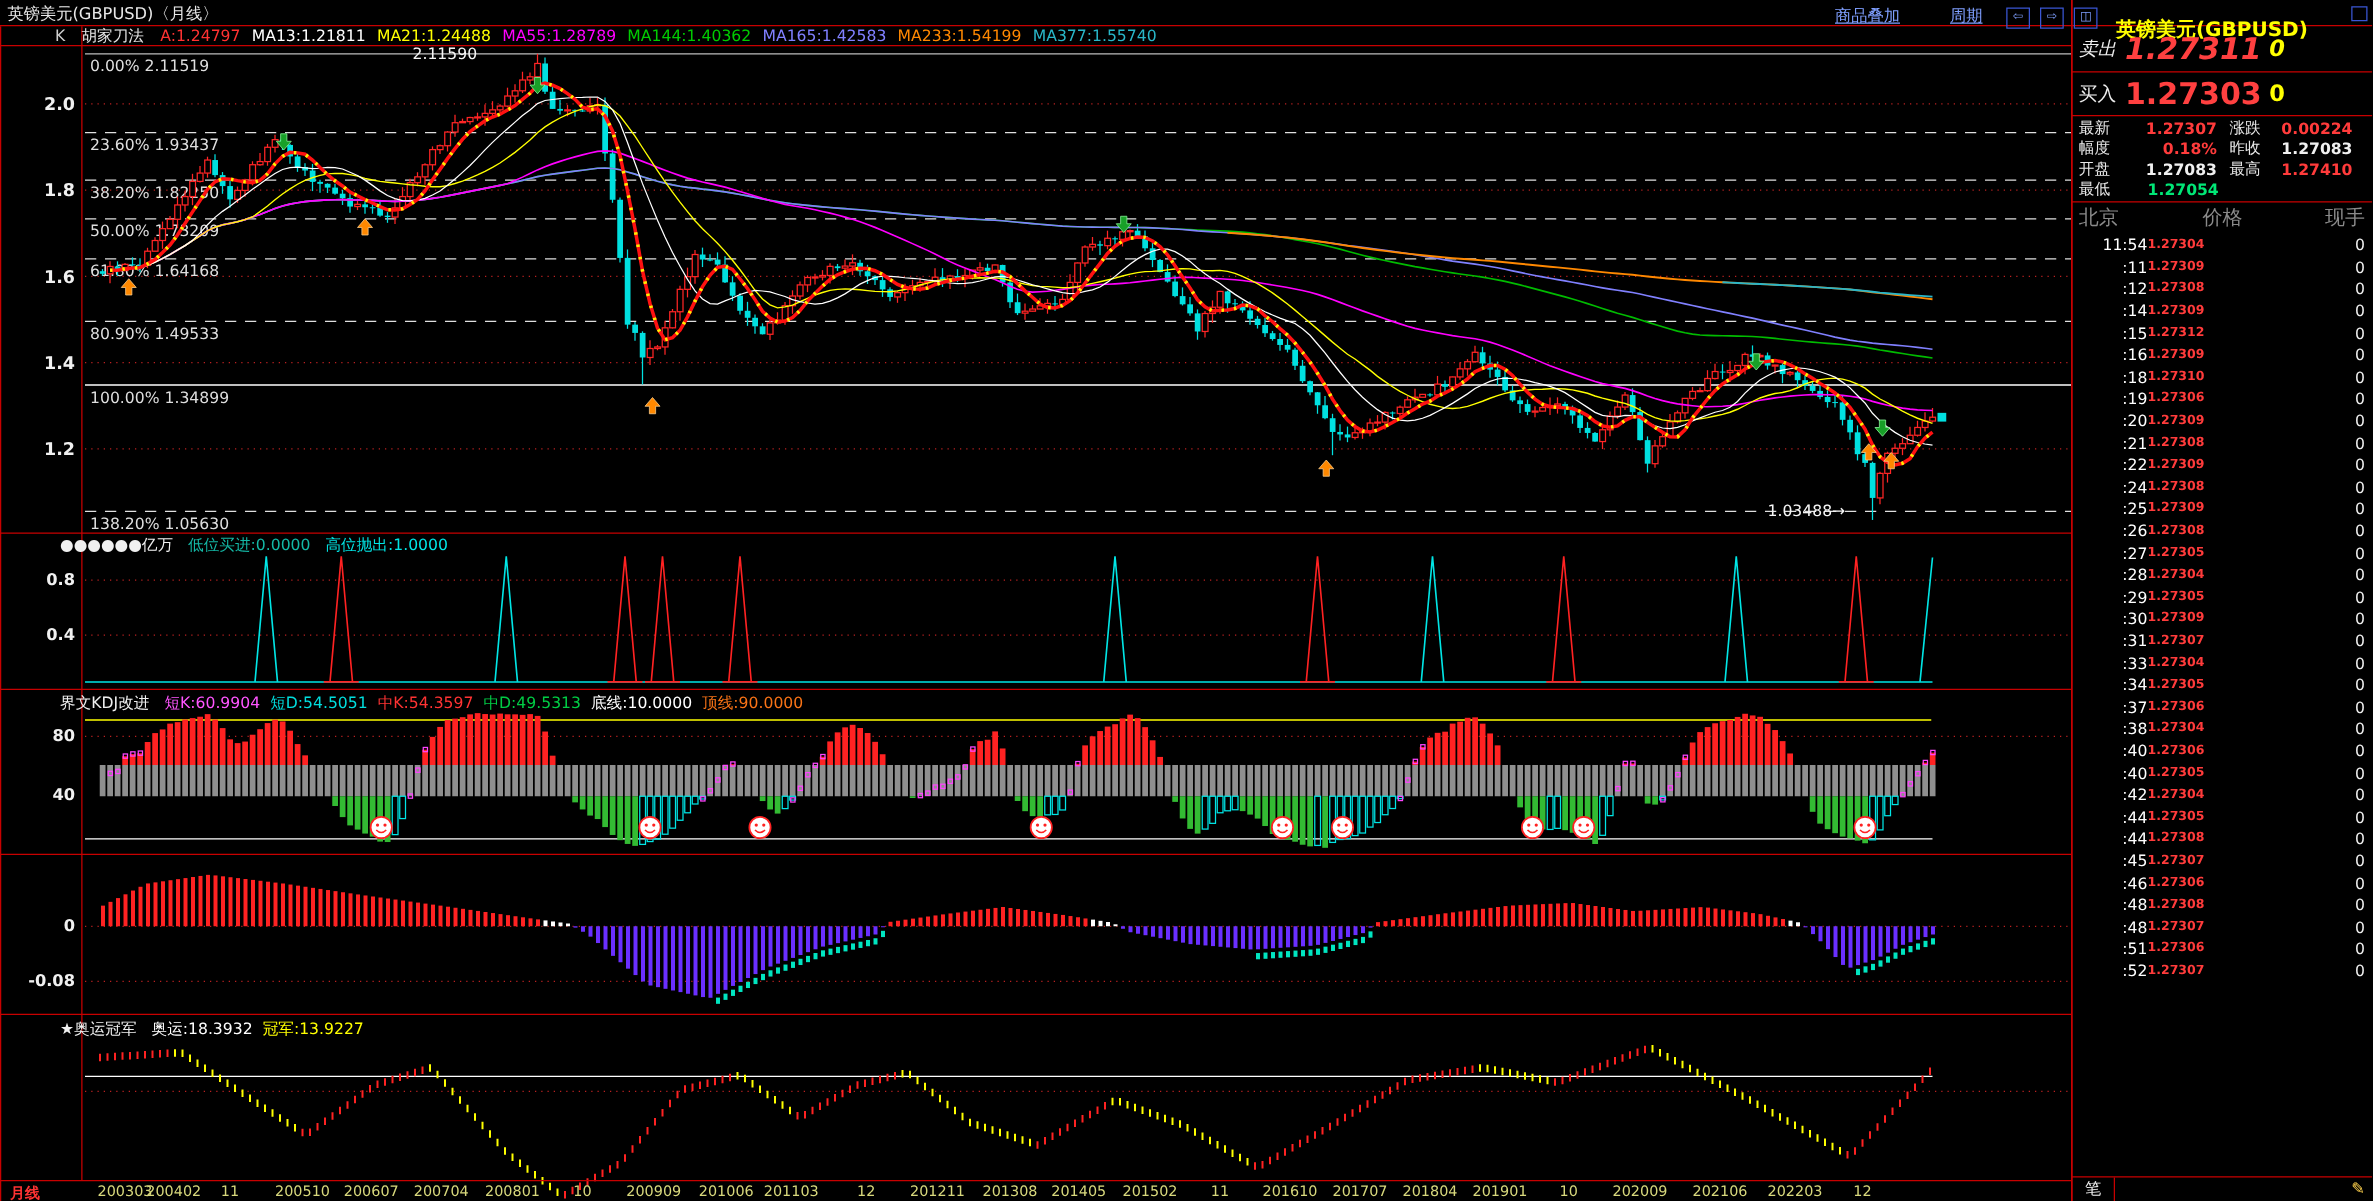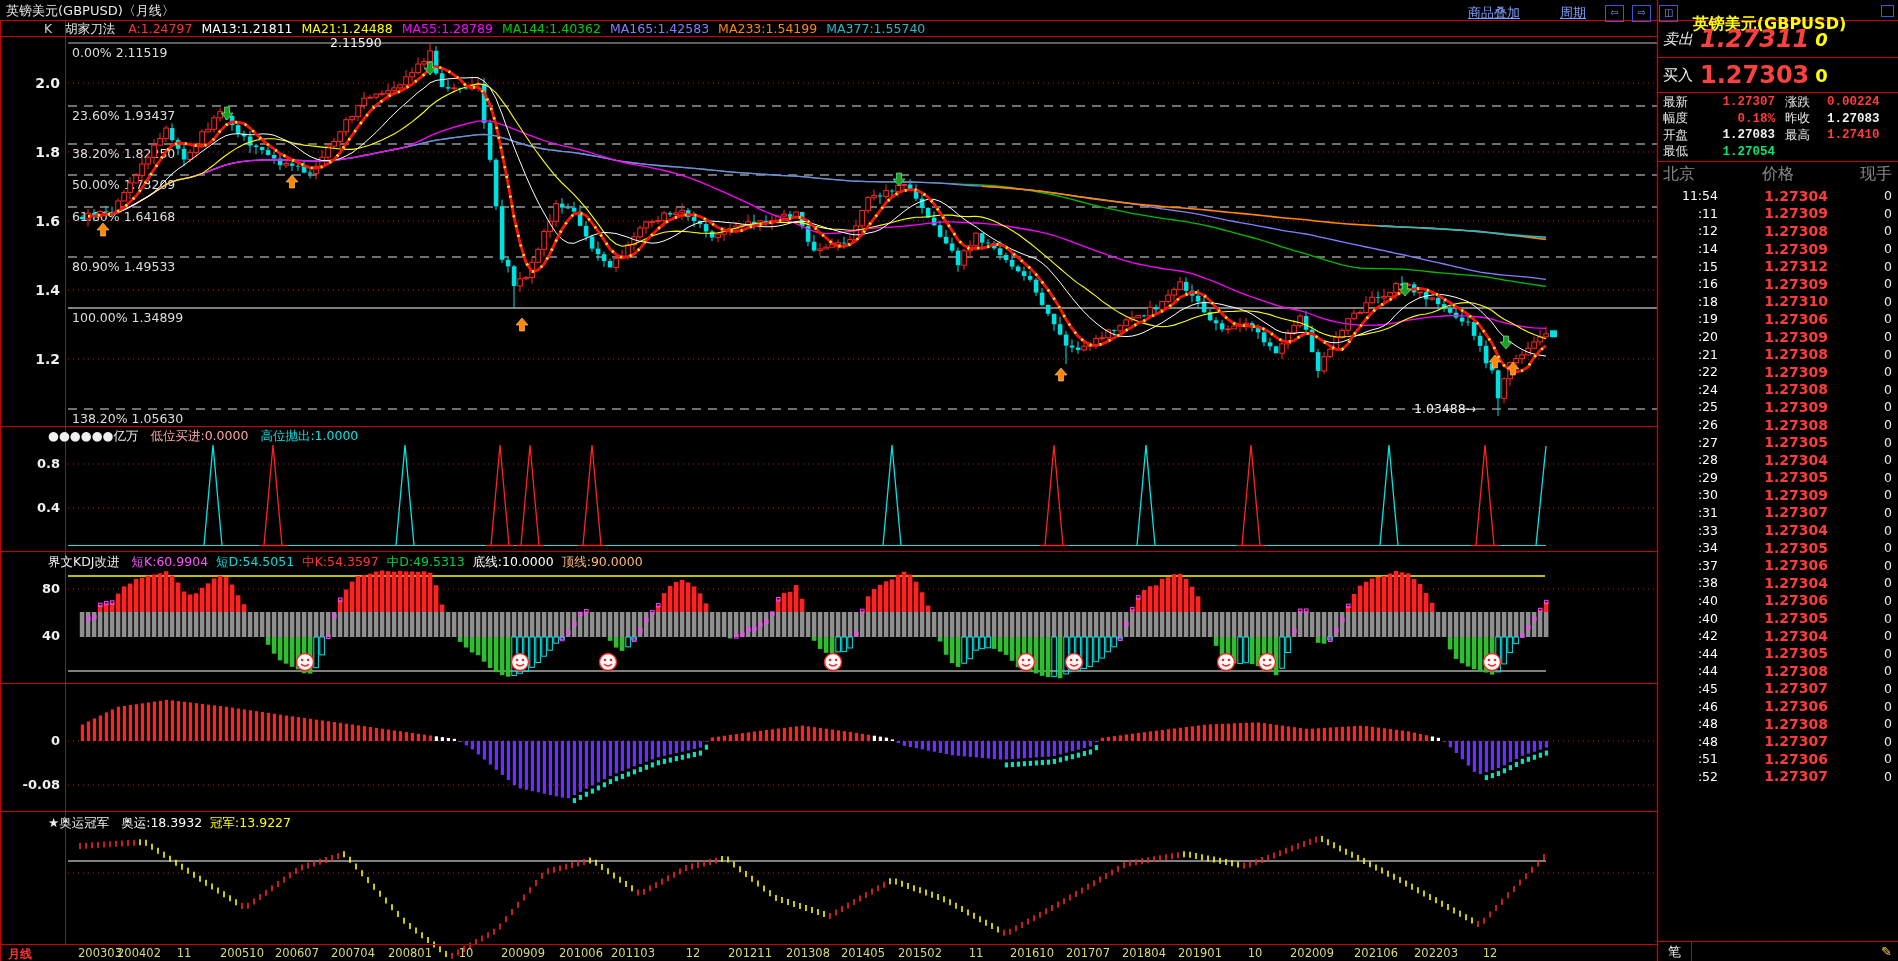--- a/index.html
+++ b/index.html
@@ -17,34 +17,34 @@
   .ph{font-size:12.5px;white-space:nowrap;}
   .ph span{margin-right:8px;}
   
   .rp-title{left:1658px;top:0px;width:240px;height:21px;display:flex;align-items:center;}
   .rp-title .t{flex:1;text-align:center;color:#ffff00;font-weight:bold;font-size:16px;margin-top:28px;}
   .rp-float{width:11px;height:10px;border:1px solid #3a56d4;margin-right:4px;cursor:pointer;}
   .quote-row{left:1658px;width:240px;height:34px;display:flex;align-items:center;}
   .quote-row .lbl{font-size:15px;color:#eee;margin-left:5px;}
   .quote-row .px{font-size:24px;font-weight:bold;color:#ff4040;margin-left:7px;letter-spacing:0px;}
   .quote-row .v0{font-size:18px;font-weight:bold;color:#ffff00;margin-left:6px;}
-  #stats{left:1658px;top:94px;width:240px;height:70px;font-size:12.5px;font-family:Liberation Mono, monospace;}
+  #stats{left:1658px;top:94px;width:240px;height:70px;font-size:12.5px;}
   .st-row{display:flex;height:16.5px;align-items:center;}
   .st-row .l{width:42px;padding-left:5px;color:#e8e8e8;}
   .st-row .v{width:70px;text-align:right;font-weight:bold;}
   .st-row .l2{width:42px;padding-left:10px;color:#e8e8e8;}
   .st-row .v2{flex:1;padding-right:16px;font-weight:bold;}
   .ts-head{left:1658px;top:164px;width:240px;height:20px;display:flex;color:#8a8a8a;font-size:16px;align-items:center;}
   .ts-head .h1{width:60px;padding-left:5px;}
   .ts-head .h2{width:110px;text-align:center;}
   .ts-head .h3{flex:1;text-align:right;padding-right:6px;}
   #ts-list{left:1658px;top:187px;width:240px;height:754px;overflow:hidden;}
   .ts-row{display:flex;height:17.6px;align-items:center;font-size:12.5px;}
   .ts-row .c1{width:60px;text-align:right;color:#fff;}
-  .ts-row .c2{width:110px;text-align:right;color:#ff3b3b;font-weight:bold;font-size:14px;}
+  .ts-row .c2{width:110px;text-align:left;color:#ff3b3b;font-weight:bold;font-size:10px;}
   .ts-row .c3{flex:1;text-align:right;padding-right:6px;color:#eee;}
   .rp-tab{left:1658px;top:942px;width:240px;height:19px;display:flex;align-items:center;}
   .rp-tab .tab{color:#f0f0f0;font-size:13px;padding:0 10px;border-right:1px solid #c80000;height:19px;line-height:19px;}
   .rp-tab .pen{flex:1;text-align:right;color:#ffd24d;font-size:13px;padding-right:6px;}
   .x-period{left:8px;top:946px;color:#ff3333;font-weight:bold;font-size:12px;}
 </style>
 </head>
 <body>
 
 <div id="app">
@@ -1747,26 +1747,26 @@
   </div>
 
   <div class="abs ovl ind-row">
     <span style="color:#cfcfcf">K</span>
     <span style="color:#e8e8e8">胡家刀法</span>
     <span id="ind-items"><span style="color: rgb(255, 50, 50);">A:1.24797</span><span style="color: rgb(255, 255, 255);">MA13:1.21811</span><span style="color: rgb(255, 255, 0);">MA21:1.24488</span><span style="color: rgb(255, 0, 255);">MA55:1.28789</span><span style="color: rgb(0, 204, 0);">MA144:1.40362</span><span style="color: rgb(128, 128, 255);">MA165:1.42583</span><span style="color: rgb(255, 136, 0);">MA233:1.54199</span><span style="color: rgb(41, 182, 200);">MA377:1.55740</span></span>
   </div>
 
   <div class="abs ovl ph" style="left:48px;top:428px;">
     <span style="color:#f0f0f0">●●●●●●亿万</span>
-    <span style="color:#fca5a5">低位买进:0.0000</span>
+    <span style="color:#14b8a6">低位买进:0.0000</span>
     <span style="color:#00e5e5">高位抛出:1.0000</span>
   </div>
   <div class="abs ovl ph" style="left:48px;top:554px;">
     <span style="color:#f0f0f0">界文KDJ改进</span>
-    <span id="p3-items"><span style="color: rgb(255, 85, 255);">短K:60.9904</span><span style="color: rgb(0, 221, 221);">短D:54.5051</span><span style="color: rgb(255, 51, 51);">中K:54.3597</span><span style="color: rgb(0, 204, 68);">中D:49.5313</span><span style="color: rgb(255, 255, 255);">底线:10.0000</span><span style="color: #fdba74;">顶线:90.0000</span></span>
+    <span id="p3-items"><span style="color: rgb(255, 85, 255);">短K:60.9904</span><span style="color: rgb(0, 221, 221);">短D:54.5051</span><span style="color: rgb(255, 51, 51);">中K:54.3597</span><span style="color: rgb(0, 204, 68);">中D:49.5313</span><span style="color: rgb(255, 255, 255);">底线:10.0000</span><span style="color: #f97316;">顶线:90.0000</span></span>
   </div>
   <div class="abs ovl ph" style="left:48px;top:815px;">
     <span style="color:#f0f0f0">★奥运冠军</span>
     <span id="p5-items"><span style="color: rgb(255, 255, 255);">奥运:18.3932</span><span style="color: rgb(255, 255, 0);">冠军:13.9227</span></span>
   </div>
 
   <div class="abs ovl x-period">月线</div>
 
   <div class="abs ovl rp-title">
     <span class="t">英镑美元(GBPUSD)</span>

